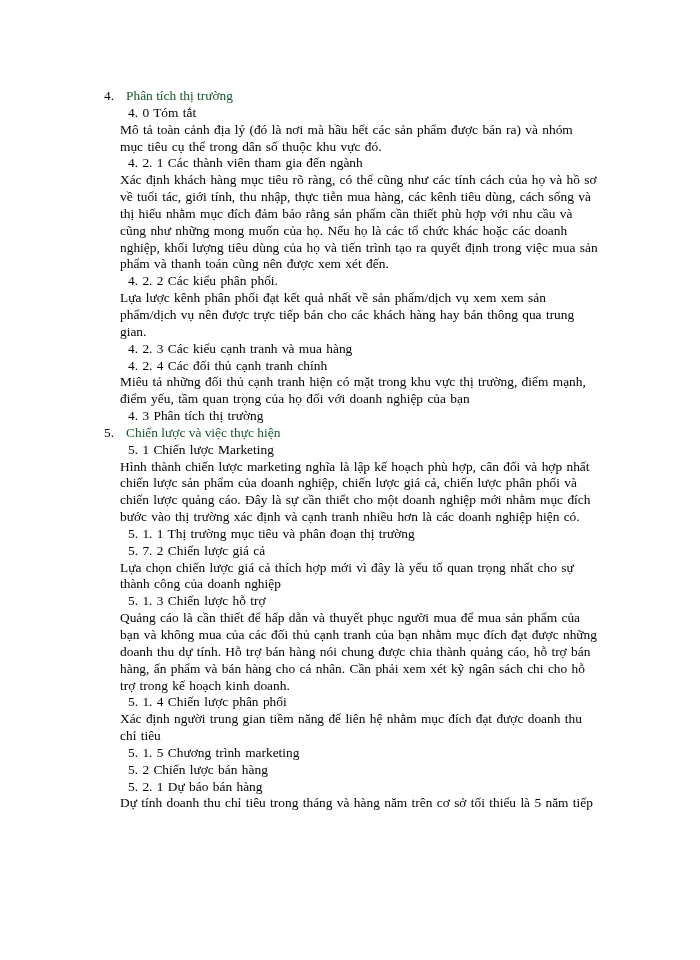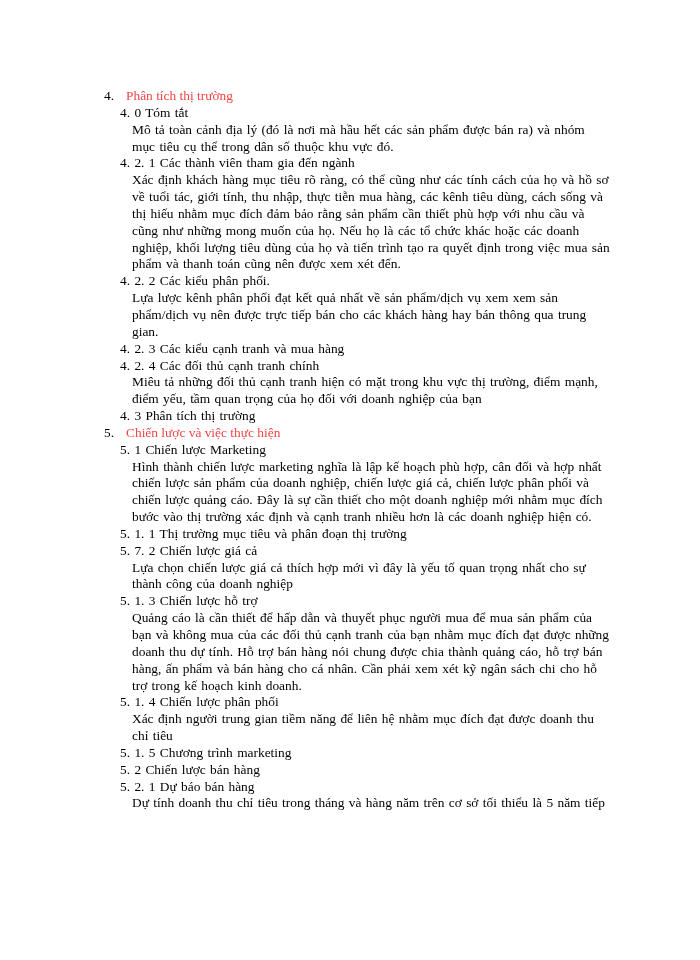--- a/index.html
+++ b/index.html
@@ -34,29 +34,29 @@
     .section-heading {
       display: flex;
       align-items: baseline;
       margin: 0;
     }
     .section-number {
       width: 22px;
       flex: 0 0 22px;
     }
     .section-title {
-      color: #ef4444;
+      color: #14532d;
     }
     .sub {
-      margin: 0 0 0 16px;
+      margin: 0 0 0 24px;
       width: 478px;
       word-spacing: 1px;
     }
     .para {
-      margin: 0 0 0 28px;
+      margin: 0 0 0 16px;
       width: 478px;
       text-align: left;
       word-spacing: 1px;
     }
   </style>
 </head>
 <body>
 
 <div class="page">
   <div class="content">

